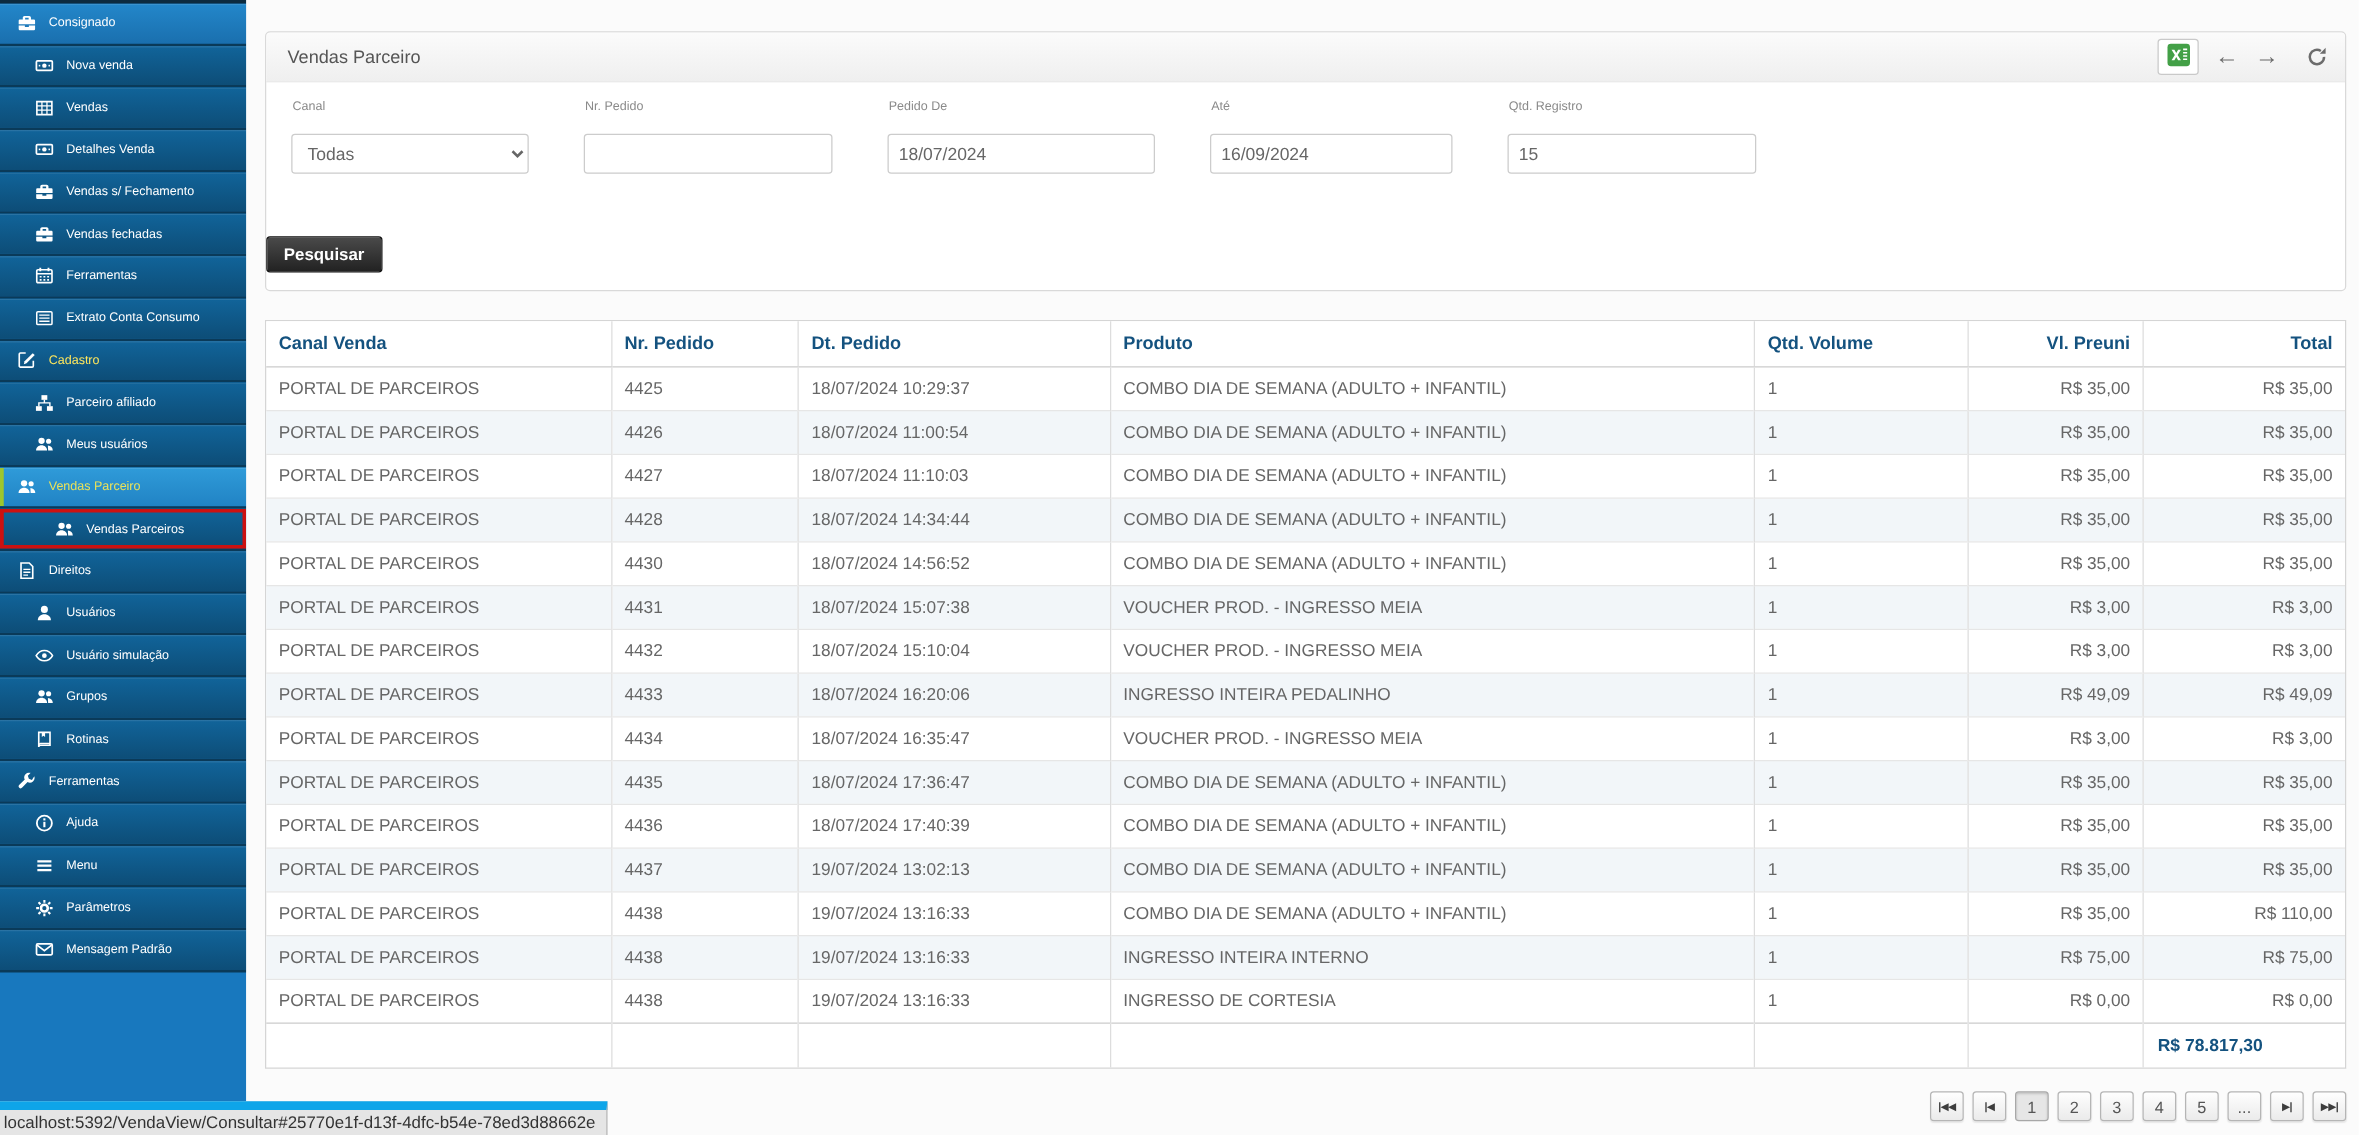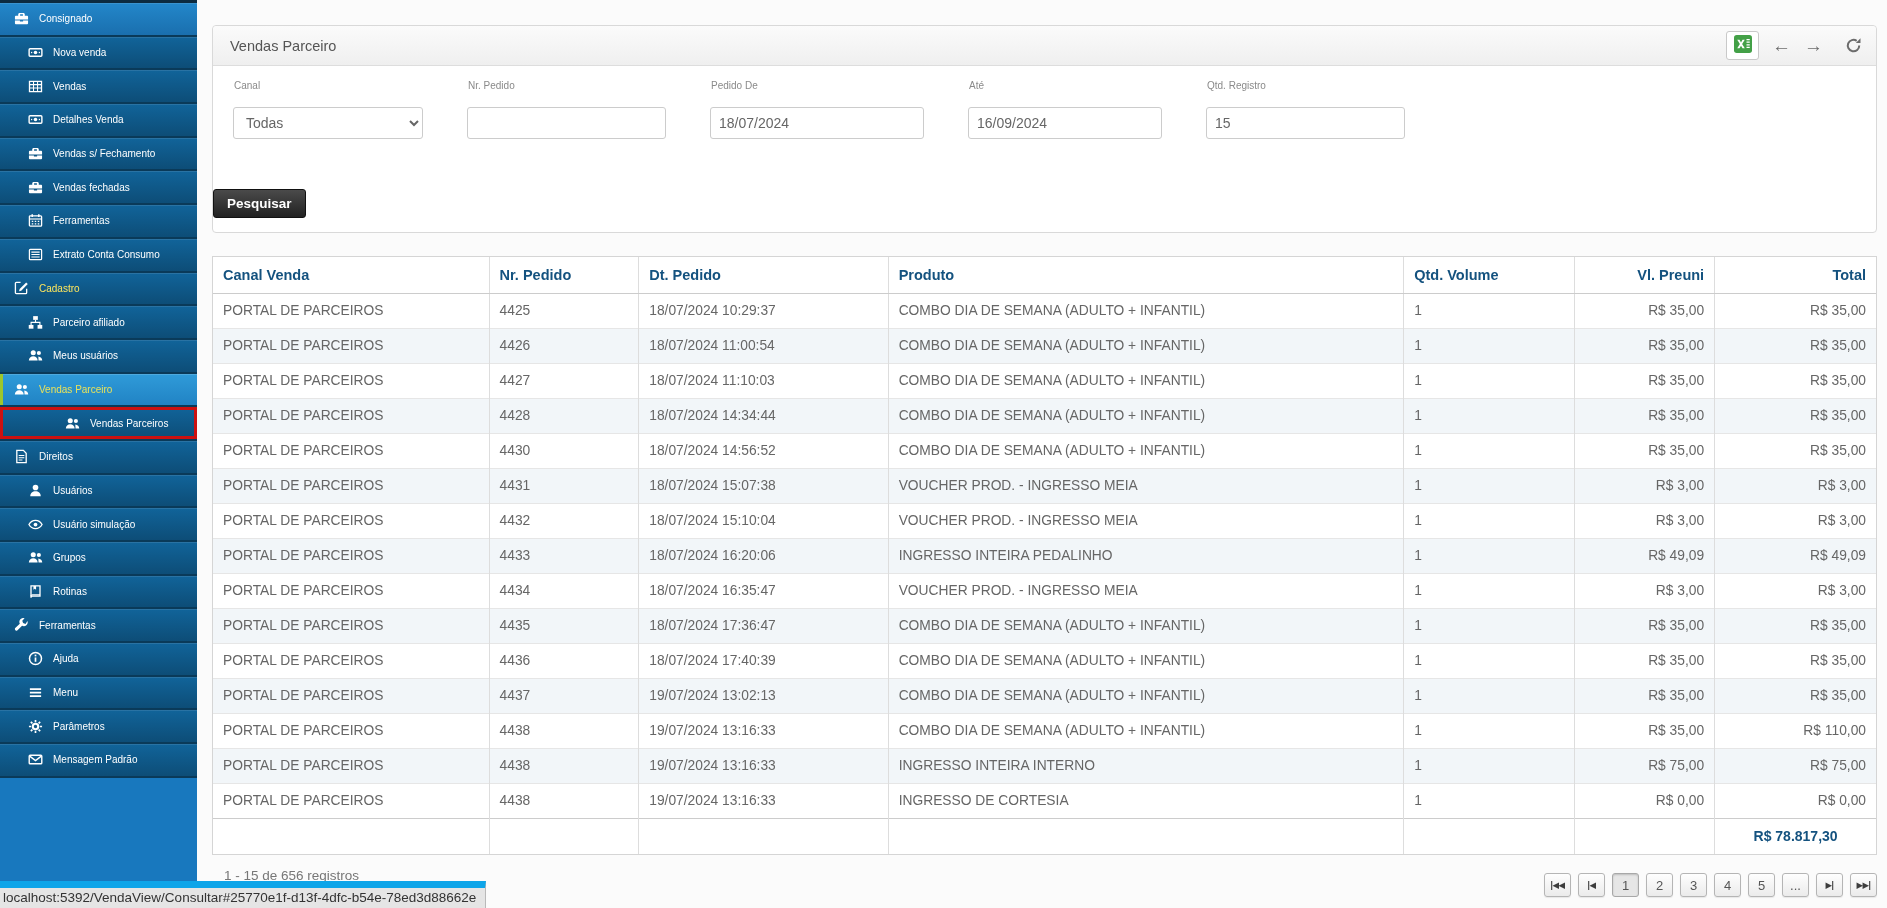--- a/index.html
+++ b/index.html
@@ -20,21 +20,21 @@
     color:#fff;font-size:10px;cursor:pointer;
     background:linear-gradient(#11649a,#0d4d77);
     border-bottom:2px solid #0a3a59;
     box-shadow:inset 0 1px 0 rgba(255,255,255,.10);
     white-space:nowrap;
   }
   .side-item .s-icon{display:inline-flex;width:17px;justify-content:center;margin-right:9px;color:#fff;flex:none;}
   .side-item .s-icon svg{display:block;}
   .lvl-0{padding-left:13px;}
   .lvl-1{padding-left:27px;}
-  .lvl-2{padding-left:64px;}
+  .lvl-2{padding-left:43px;}
   .v-active-root{background:linear-gradient(#2387ca,#1a6fae);}
   .v-section-active .s-lbl{color:#ffe75c;}
   .v-active-sub{background:linear-gradient(#2f9bd9,#2183c4);box-shadow:inset 3px 0 0 #9dc62d, inset 0 1px 0 rgba(255,255,255,.15);}
   .v-active-sub .s-lbl{color:#e9e25a;}
   .v-red-highlight{box-shadow:inset 0 0 0 3px #cc1111;}
 
   
   .main{flex:1;position:relative;padding:25px 10px 0 15px;box-sizing:border-box;background:#fbfbfb;}
 
   .filter-panel{
@@ -84,21 +84,21 @@
   }
   th + th, td + td{border-left:1px solid #ddd;}
   tbody td{
     height:35px;color:#666;font-size:13.8px;padding:0 10px;box-sizing:border-box;
     border-top:1px solid #e6e6e6;white-space:nowrap;overflow:hidden;
   }
   tbody tr:first-child td{border-top:none;}
   tbody tr:nth-child(even){background:#f2f6f9;}
   tfoot td{
     height:36px;border-top:1px solid #ccc;color:#14527f;font-weight:bold;font-size:14px;
-    text-align:center;padding:0 11px;box-sizing:border-box;
+    text-align:left;padding:0 11px;box-sizing:border-box;
   }
   .al-r{text-align:right;}
 
   .records{margin:13px 0 0 12px;color:#777;font-size:13.5px;}
 
   .pager{position:absolute;right:10px;bottom:11px;display:flex;gap:7px;}
   .pg-btn{
     min-width:27px;height:24px;padding:0 5px;box-sizing:border-box;
     border:1px solid #b5b5b5;border-radius:3px;background:linear-gradient(#fefefe,#ebebeb);
     color:#555;font-size:13px;display:flex;align-items:center;justify-content:center;
@@ -547,21 +547,20 @@
               <td></td>
               <td></td>
               <td></td>
               <td></td>
               <td>R$ 78.817,30</td>
             </tr>
           </tfoot>
       </table>
     </section>
 
-    <div class="records">1 - 15 de 656 registros</div>
 
     <div class="pager">
         <div class="pg-btn arrow">|◀◀</div>
         <div class="pg-btn arrow">|◀</div>
         <div class="pg-btn active">1</div>
         <div class="pg-btn">2</div>
         <div class="pg-btn">3</div>
         <div class="pg-btn">4</div>
         <div class="pg-btn">5</div>
         <div class="pg-btn">...</div>

